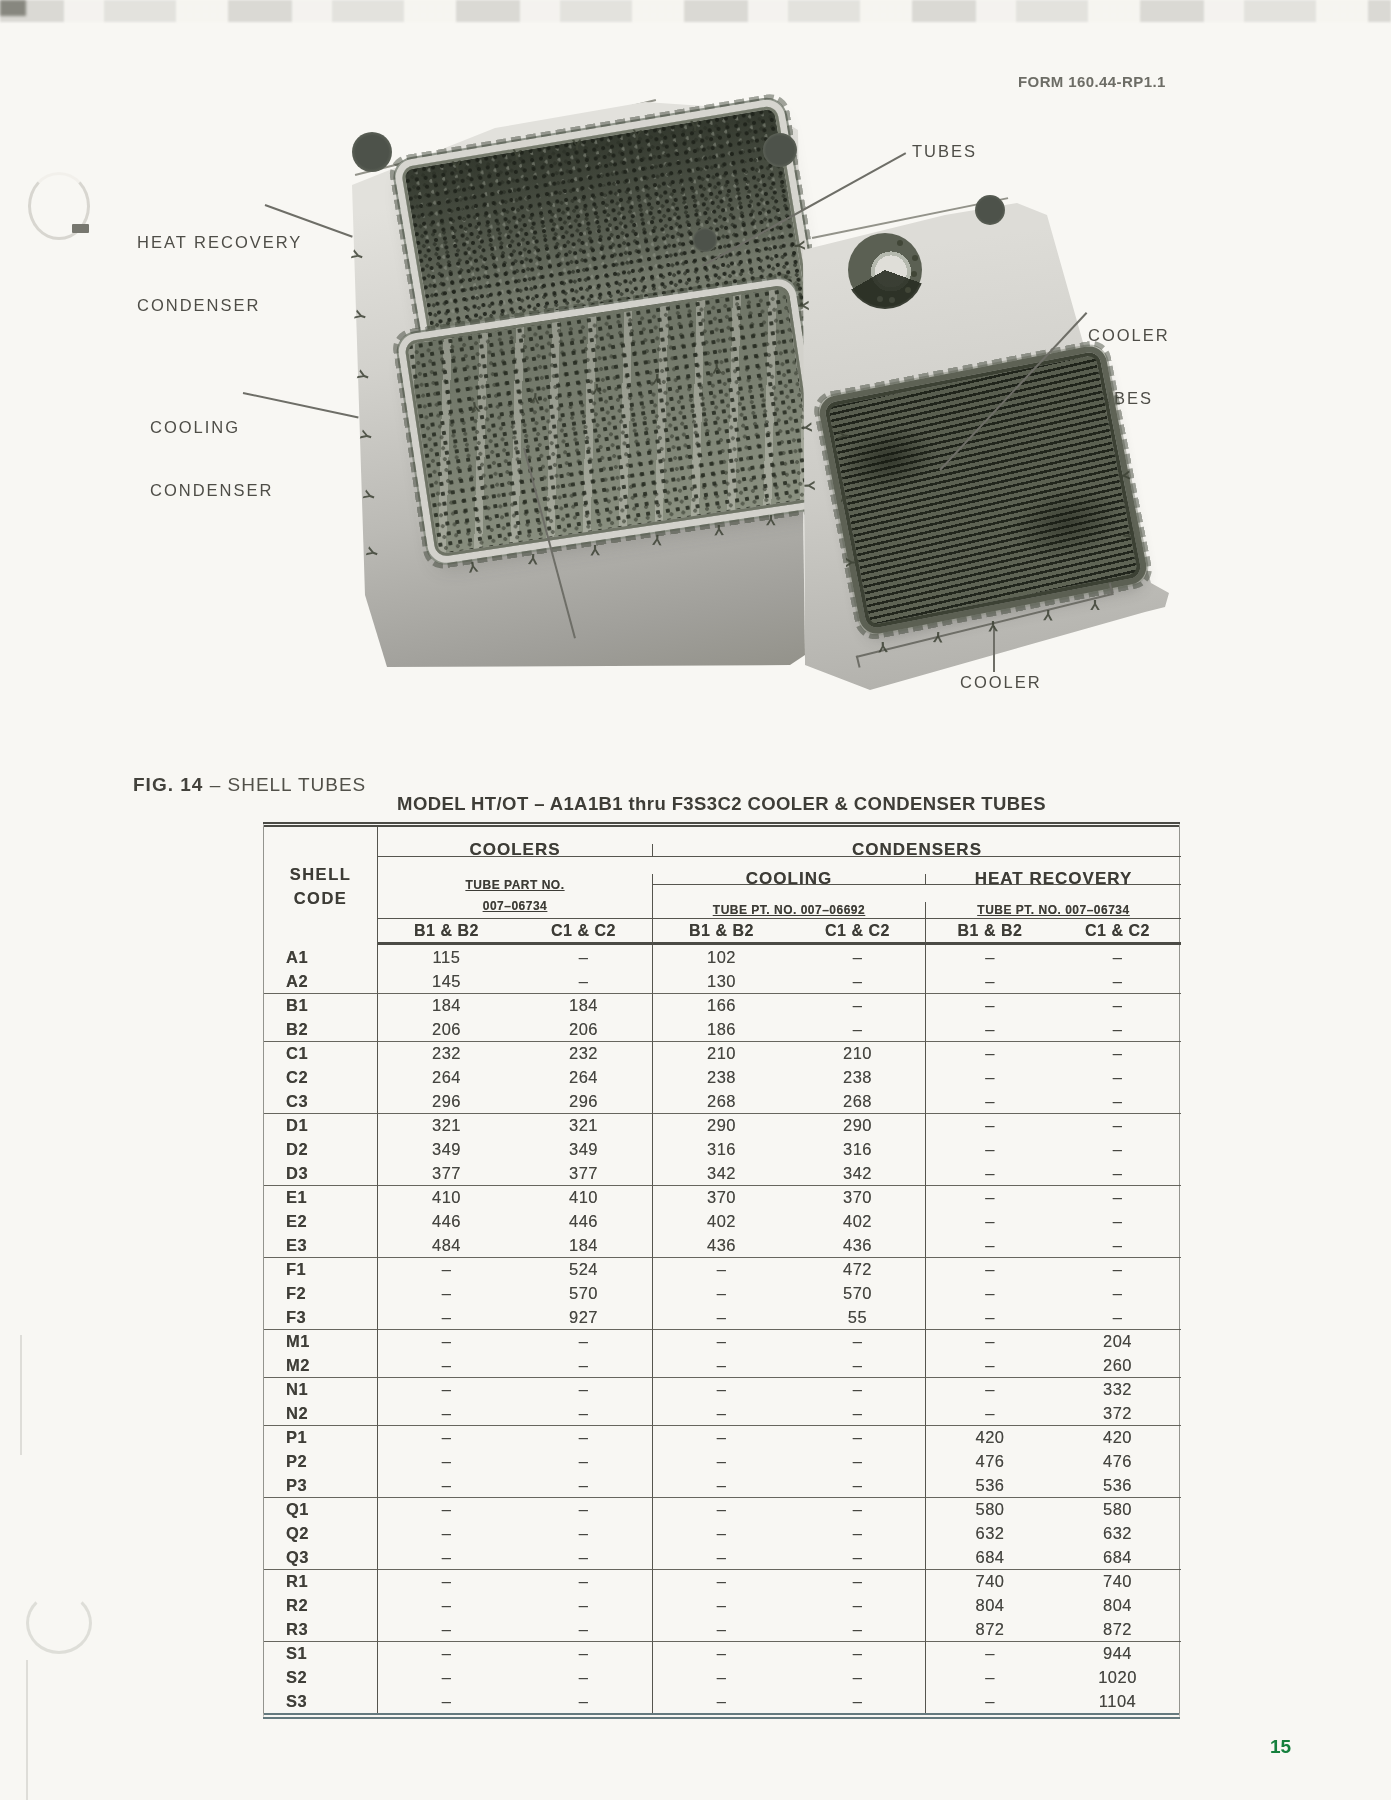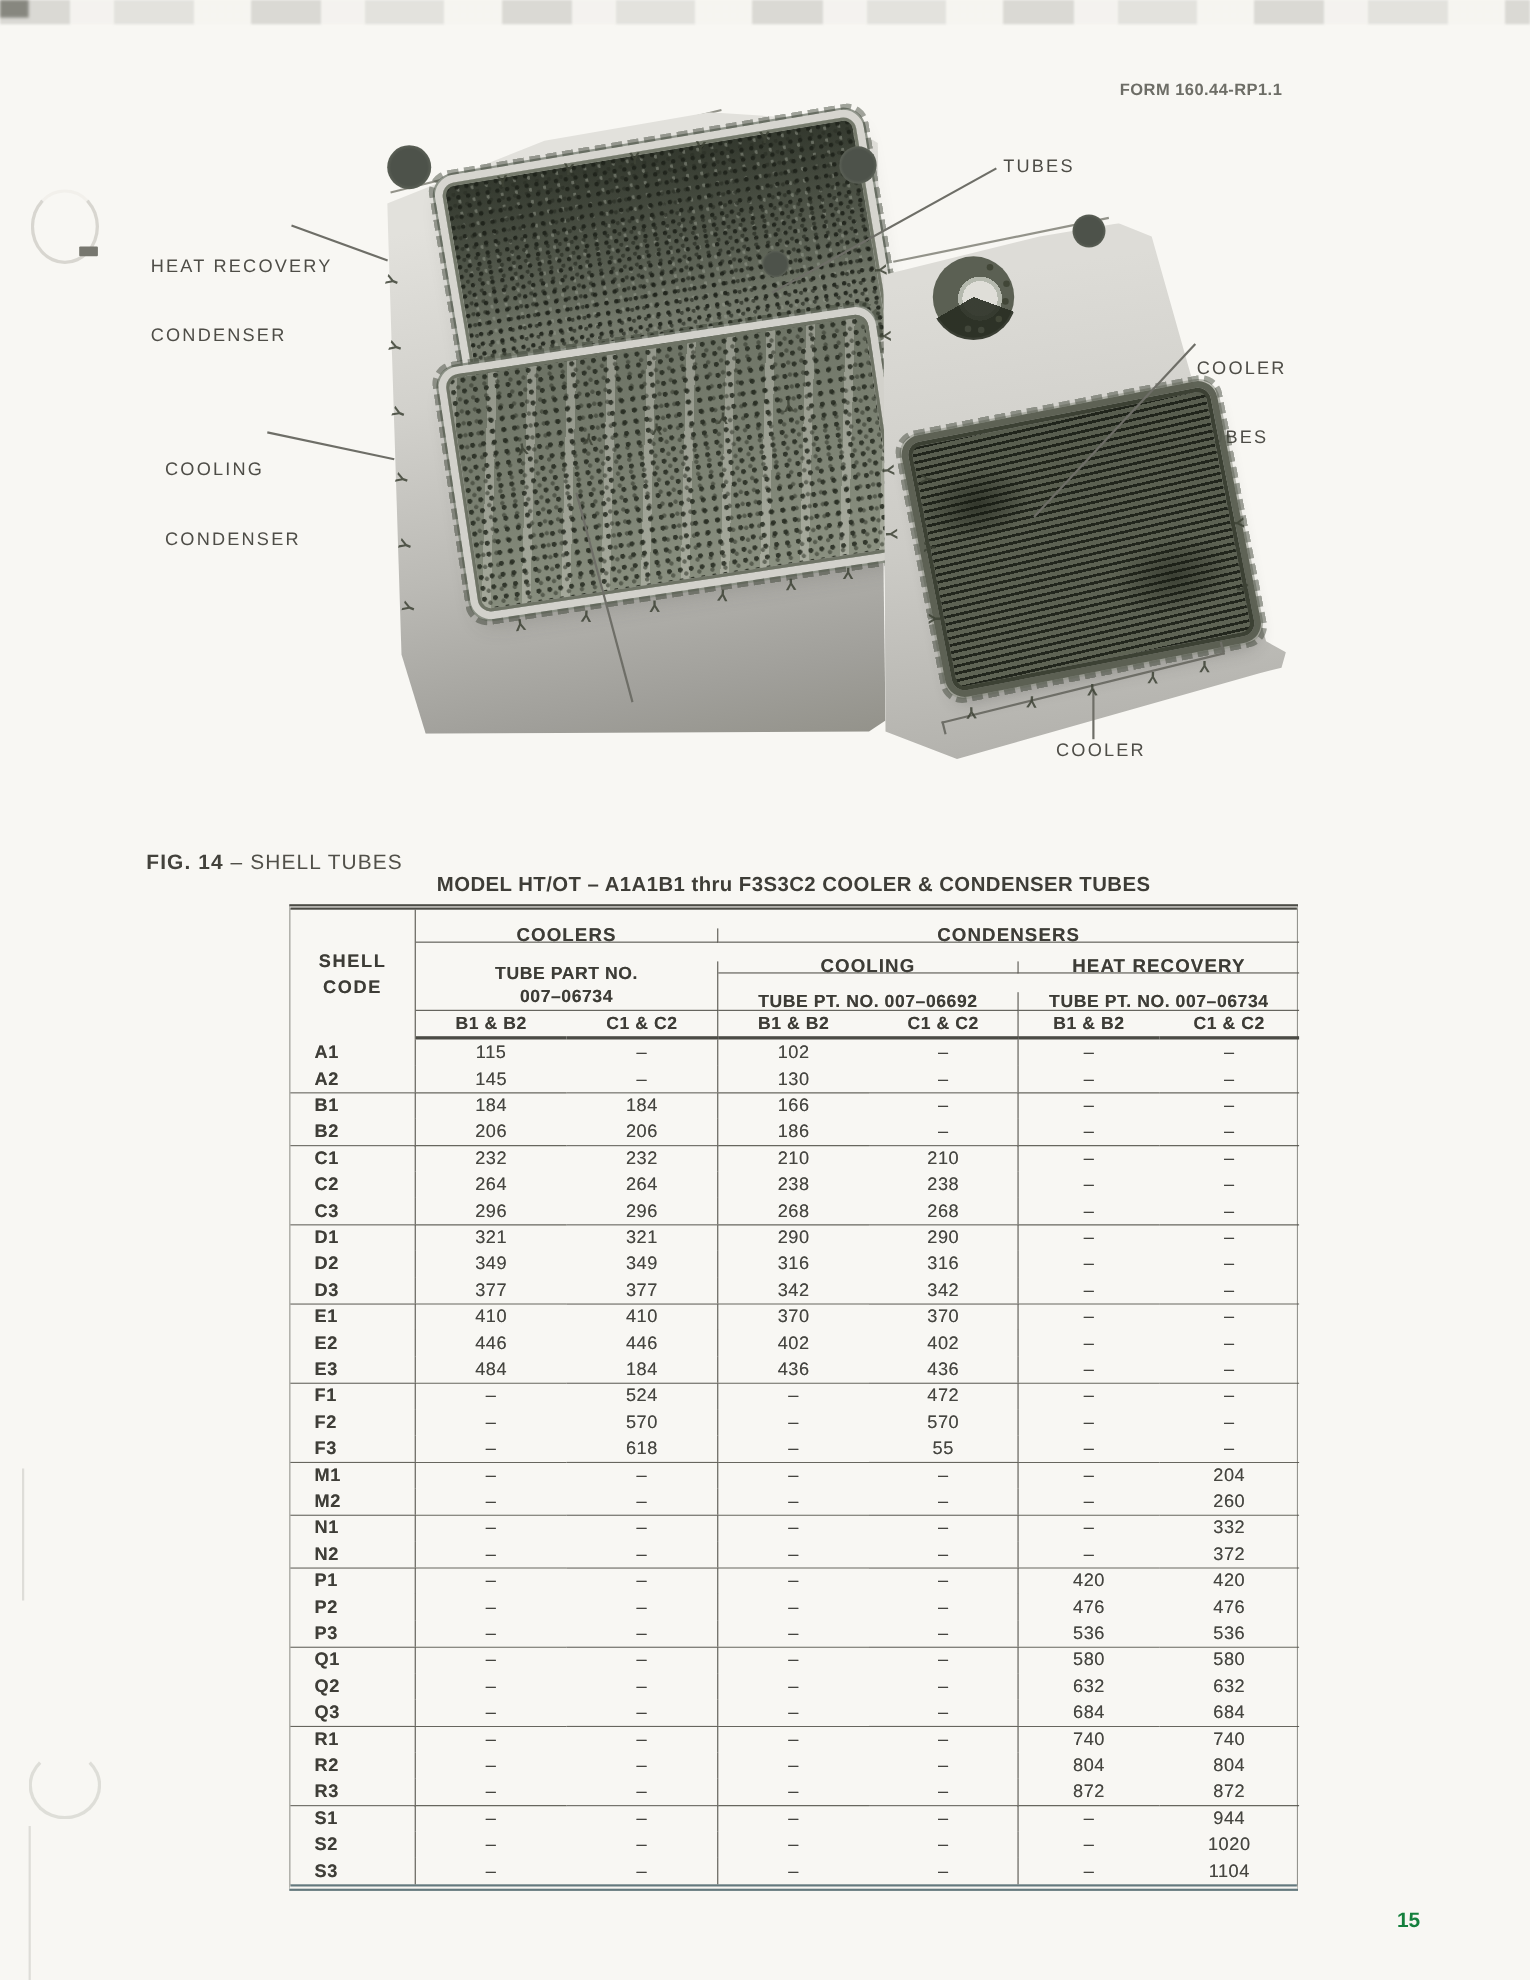--- a/index.html
+++ b/index.html
@@ -109,21 +109,21 @@
     box-sizing:border-box;
     border-top:5px double #4b4b45;
     border-bottom:6px double #64797e;
     border-left:1.5px solid rgba(106,106,99,.7);
     border-right:1.5px solid rgba(106,106,99,.7);
     background:transparent;
   }
   .tbl > div{box-sizing:border-box;text-shadow:0 0 .5px rgba(60,60,52,.55);}
   .hc{display:flex;align-items:center;justify-content:center;text-align:center;color:#3d3c36;}
   .h-title{font-size:17px;font-weight:bold;letter-spacing:1px;}
-  .h-pn{font-size:16px;font-weight:bold;letter-spacing:.5px;line-height:21px;}
+  .h-pn{font-size:12px;font-weight:bold;letter-spacing:.5px;line-height:21px;text-decoration:underline;}
   .h-sub{font-size:16px;font-weight:bold;letter-spacing:.5px;}
   .vr{border-right:1.5px solid #56554e;}
   .hb{border-bottom:1.5px solid #56554e;margin-top:17px;}
   .h-shell{grid-row:1/5;grid-column:1;flex-direction:column;font-size:16.5px;font-weight:bold;letter-spacing:1.5px;line-height:24px;}
   .h-coolers{grid-row:1;grid-column:2/4;}
   .h-condensers{grid-row:1;grid-column:4/8;}
   .h-partno{grid-row:2/4;grid-column:2/4;flex-direction:column;}
   .h-cooling{grid-row:2;grid-column:4/6;}
   .h-hr{grid-row:2;grid-column:6/8;}
   .h-cooling-pn{grid-row:3;grid-column:4/6;}
@@ -325,21 +325,21 @@
       <div class="bc c6 grp">–</div>
       <div class="bc c0">F2</div>
       <div class="bc c1">–</div>
       <div class="bc c2">570</div>
       <div class="bc c3">–</div>
       <div class="bc c4">570</div>
       <div class="bc c5">–</div>
       <div class="bc c6">–</div>
       <div class="bc c0">F3</div>
       <div class="bc c1">–</div>
-      <div class="bc c2">618</div>
+      <div class="bc c2">927</div>
       <div class="bc c3">–</div>
       <div class="bc c4">55</div>
       <div class="bc c5">–</div>
       <div class="bc c6">–</div>
       <div class="bc c0 grp">M1</div>
       <div class="bc c1 grp">–</div>
       <div class="bc c2 grp">–</div>
       <div class="bc c3 grp">–</div>
       <div class="bc c4 grp">–</div>
       <div class="bc c5 grp">–</div>

